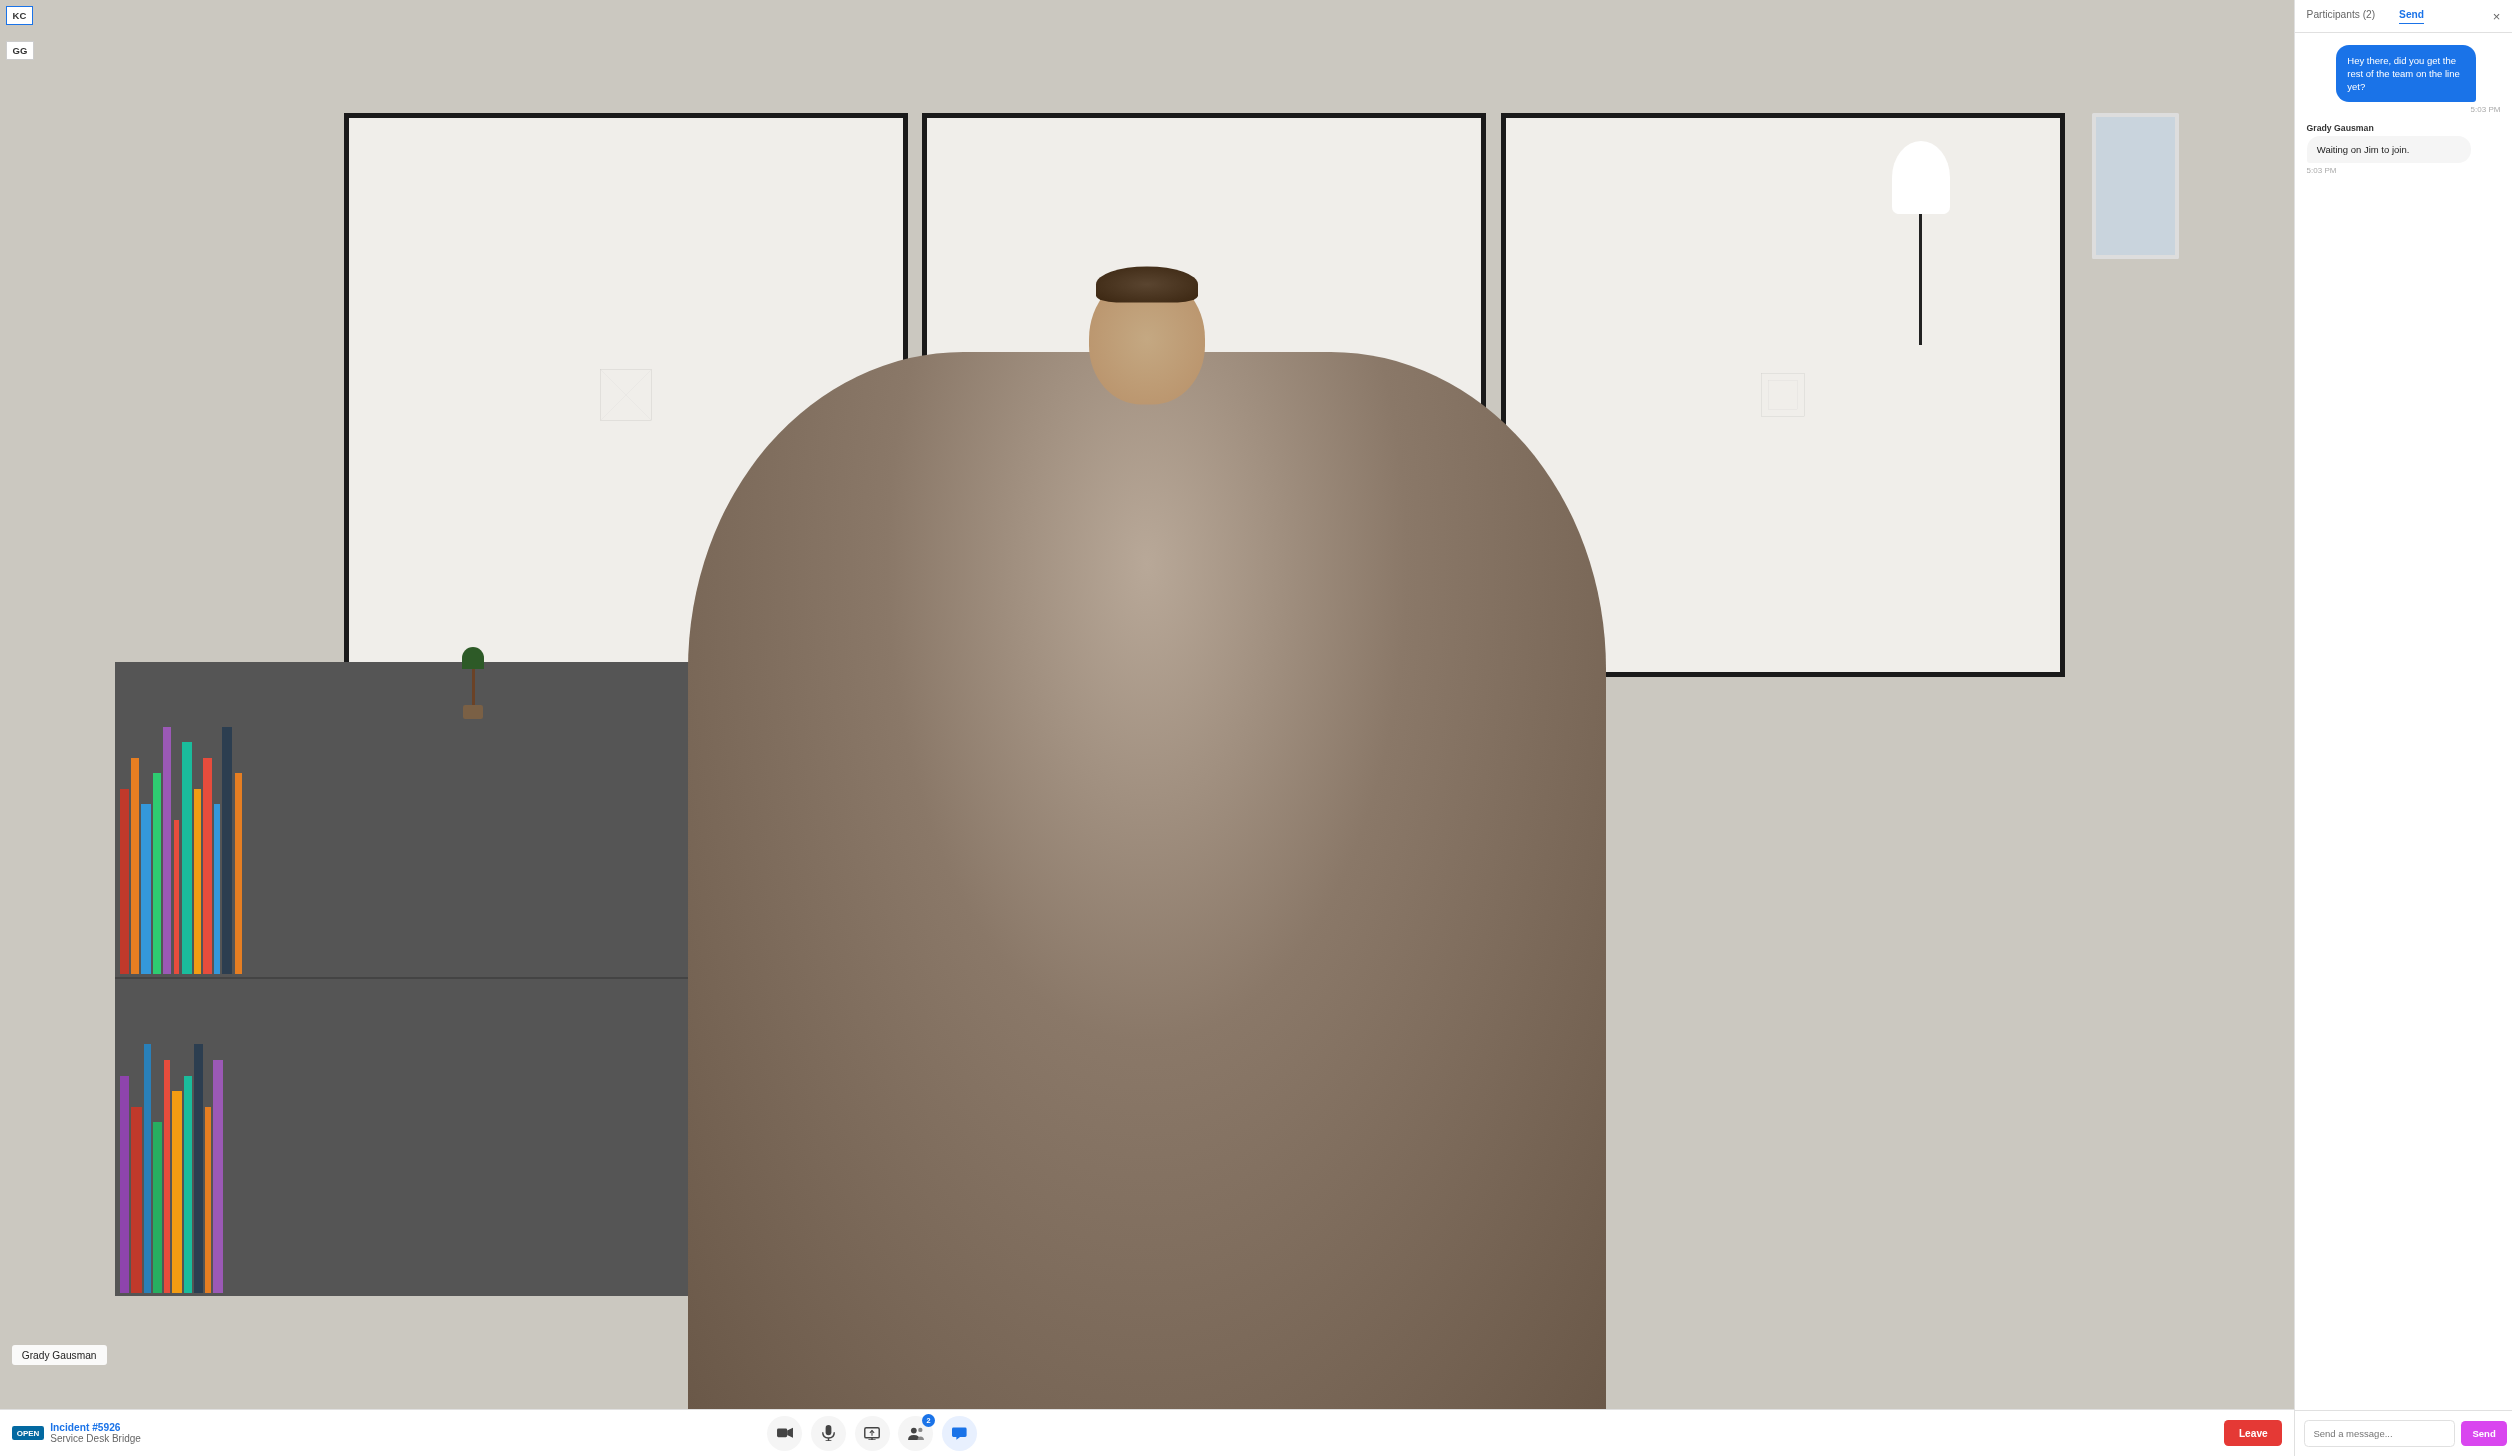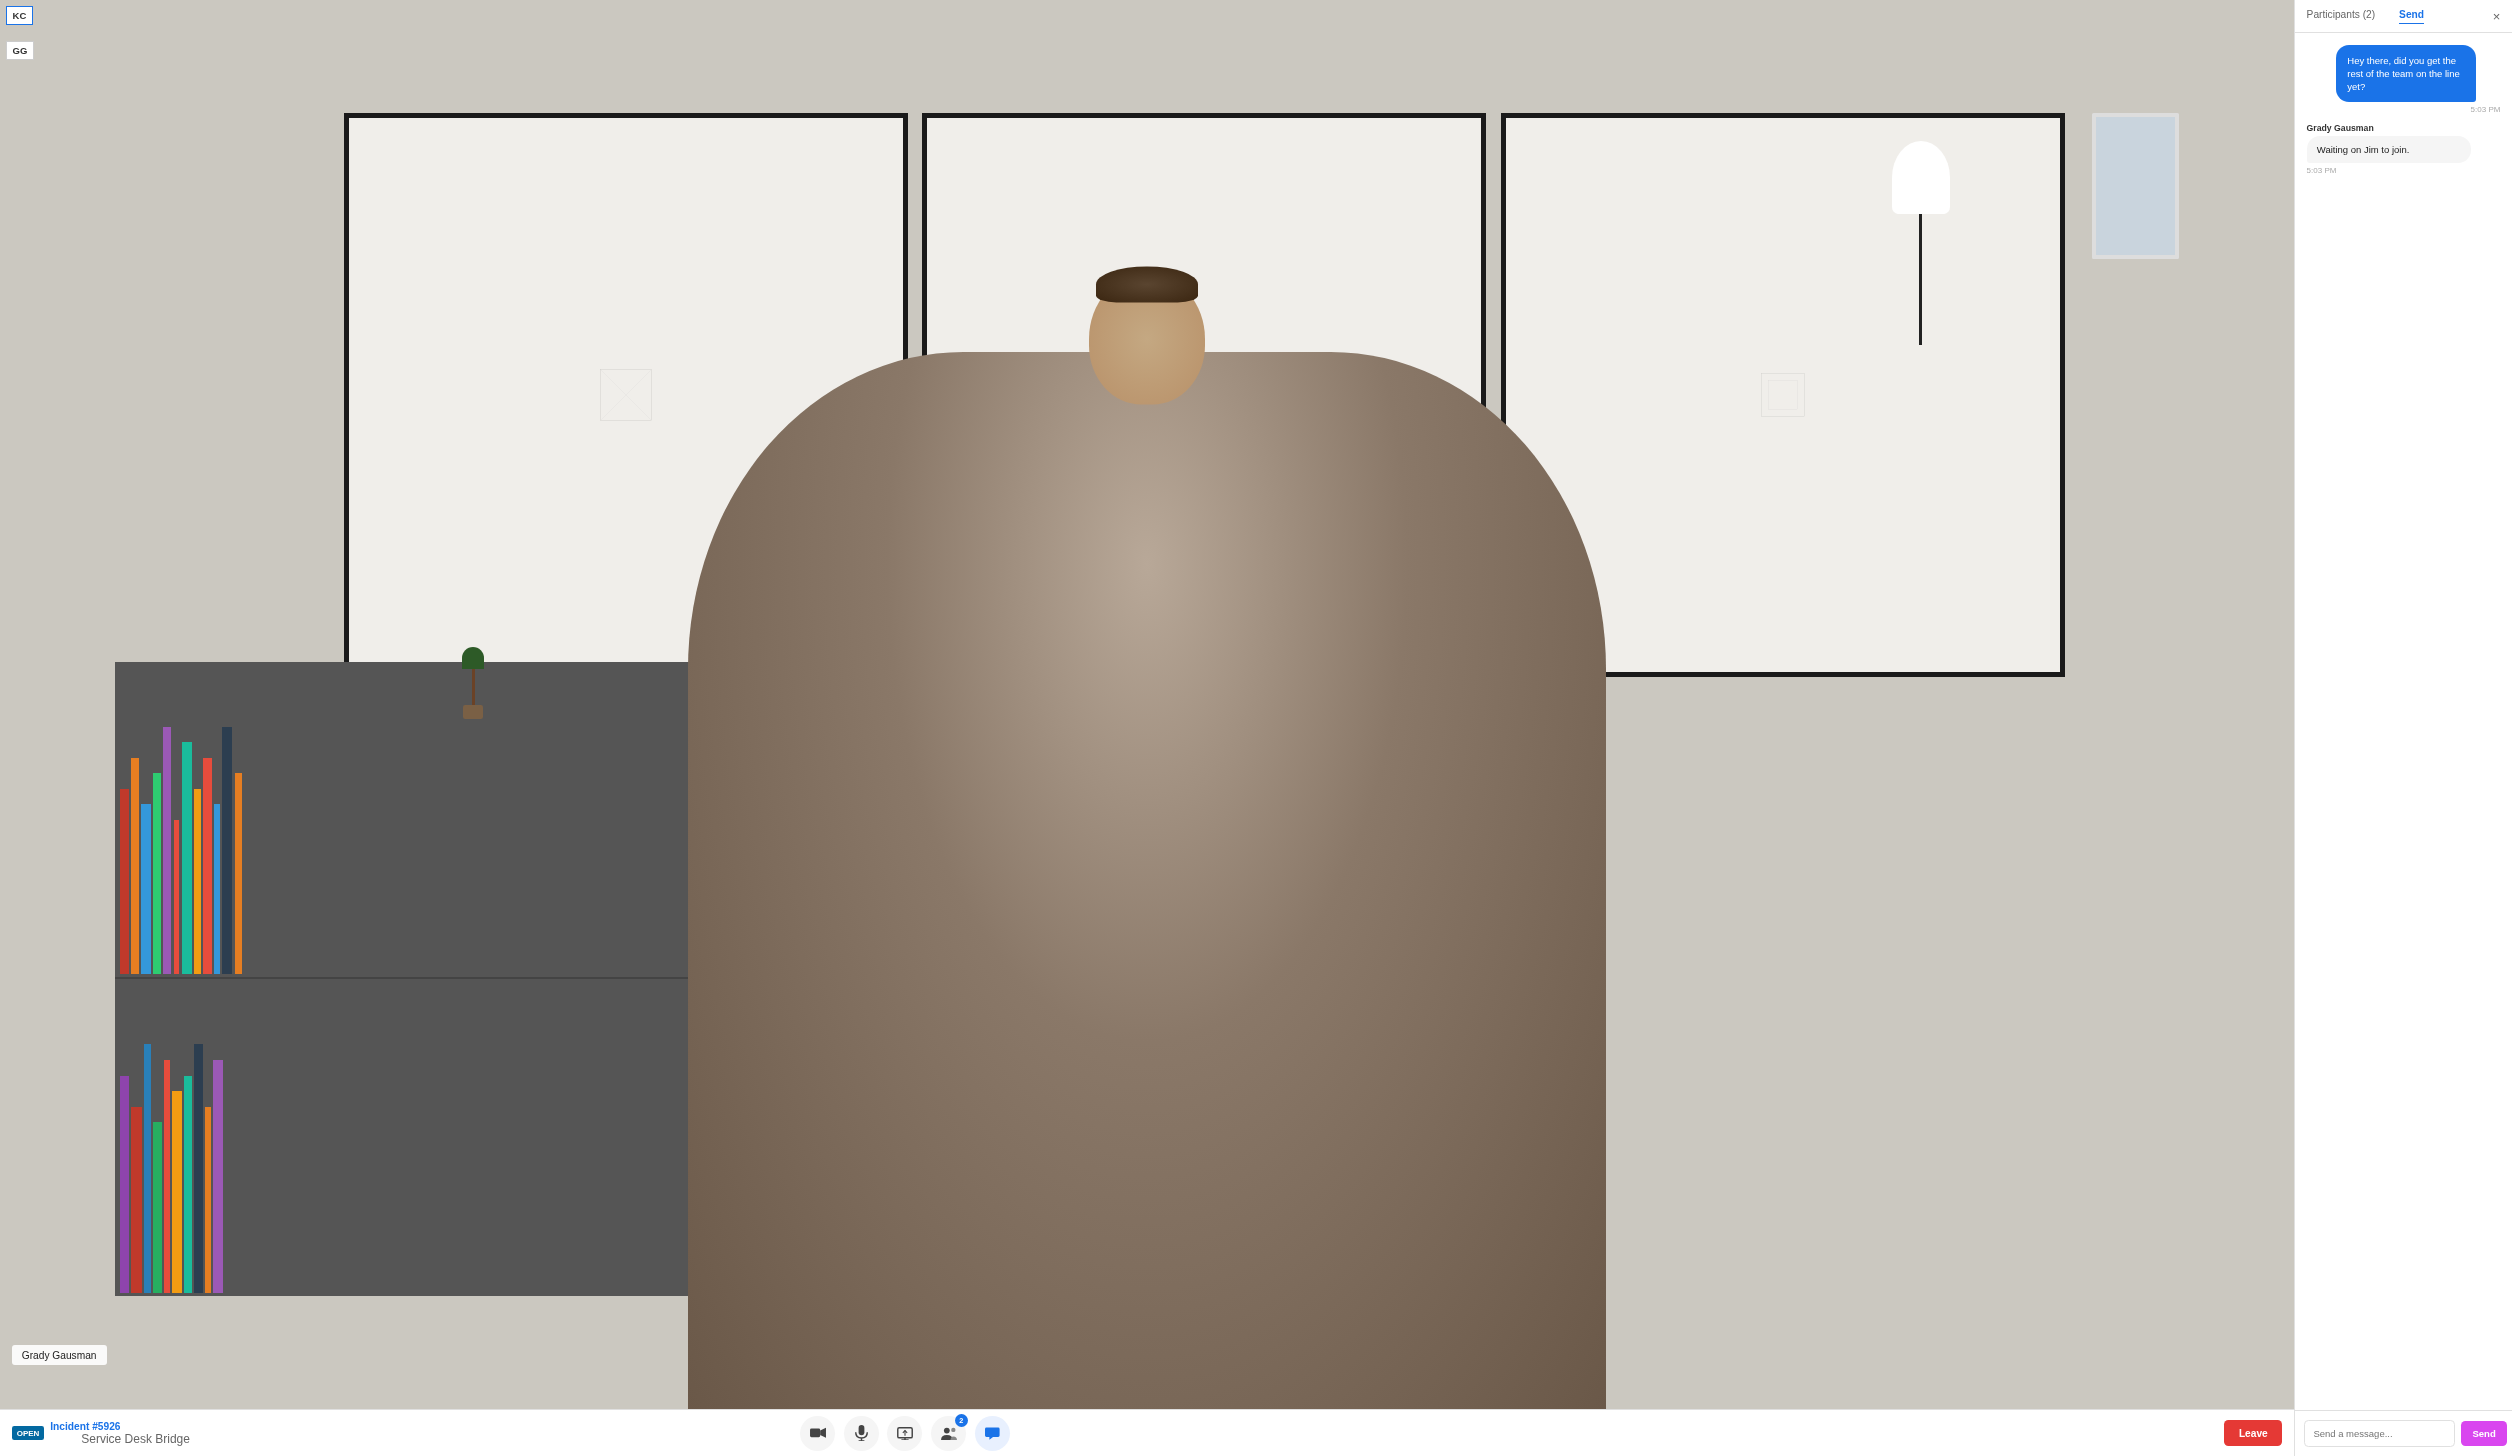--- a/index.html
+++ b/index.html
@@ -95,23 +95,22 @@
       border-radius: 2.2px;
     }
 
     .incident-title {
       font-size: 10.2px;
       font-weight: 600;
       color: #1a73e8;
     }
 
     .incident-sub {
-      font-size: 12px;
+      font-size: 10px;
       color: #666;
-      margin-left: 31px;
     }
 
     .incident-info {
       display: flex;
       flex-direction: column;
     }
 
     .controls-center {
       display: flex;
       align-items: center;

